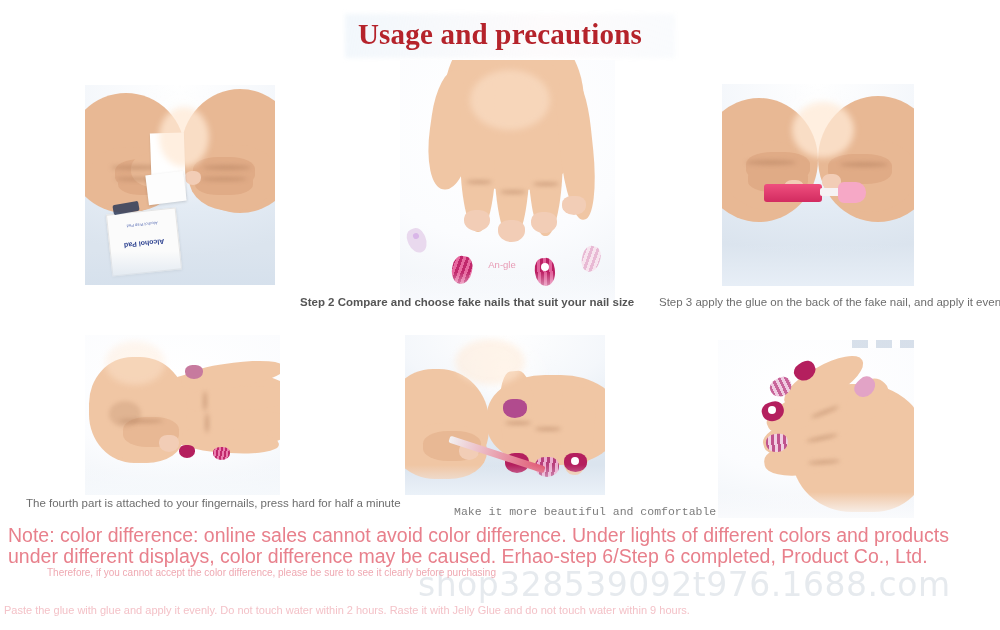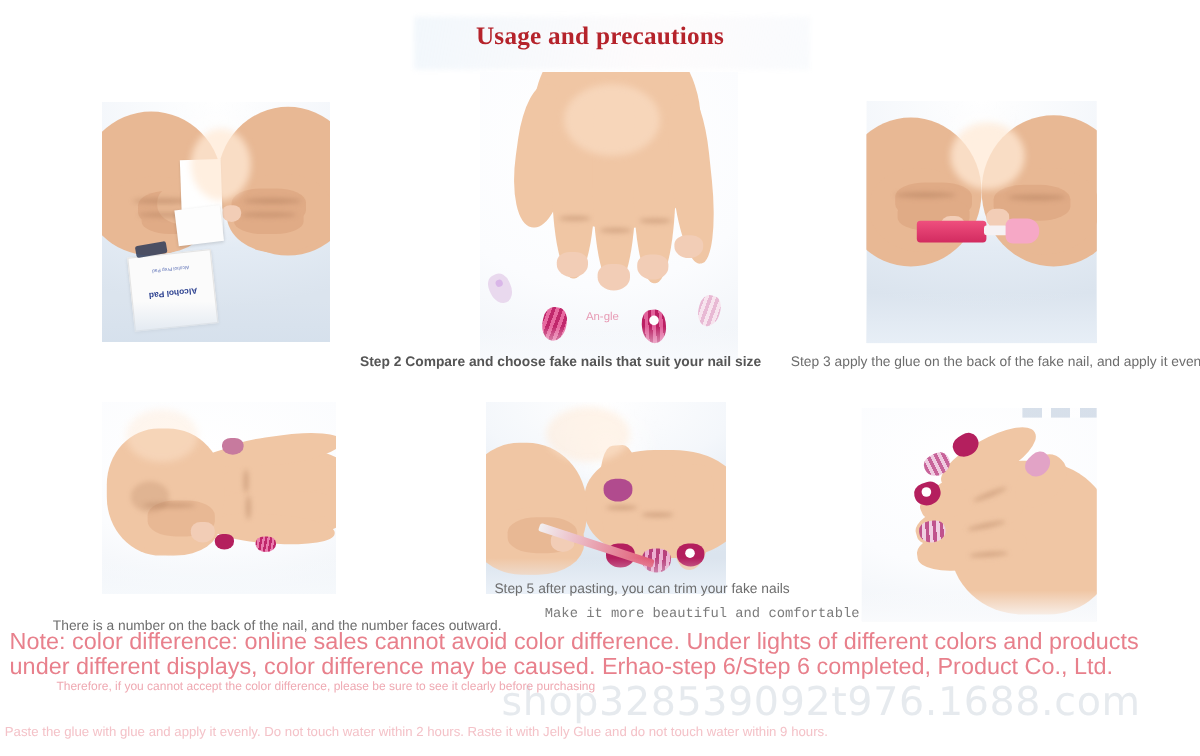--- a/index.html
+++ b/index.html
@@ -6,21 +6,21 @@
   body{
     width:1000px;height:630px;overflow:hidden;position:relative;
     background:#ffffff;
     font-family:"Liberation Sans", sans-serif;
   }
   .page{position:relative;width:1000px;height:630px;background:#fff;overflow:hidden;}
 
   
   .title{
     position:absolute;left:0;top:18px;width:1000px;text-align:center;
-    color:#b5232b;font-size:21px;font-weight:bold;letter-spacing:.2px;
+    color:#b5232b;font-size:29px;font-weight:bold;letter-spacing:.2px;
     font-family:"Liberation Serif", serif;
   }
   .title-wash{
     position:absolute;left:345px;top:14px;width:330px;height:44px;
     background:linear-gradient(100deg,rgba(235,243,250,.65),rgba(250,244,246,.35) 60%,rgba(245,248,252,.6));
     filter:blur(2px);
   }
 
   
   .photo{position:absolute;overflow:hidden;background:#fdfdfe;}
@@ -292,22 +292,21 @@
       <div class="nail-lt" style="left:48px;top:94px;width:22px;height:18px;transform:rotate(-8deg);
            background:repeating-linear-gradient(94deg,#c0538d 0 3px,#f0cfe2 3px 6px);"></div>
       <div class="nail-lt" style="left:136px;top:38px;width:22px;height:18px;transform:rotate(-44deg);background:#e2a3c6;"></div>
       <div style="position:absolute;left:0;bottom:0;width:100%;height:26px;
                   background:linear-gradient(180deg,rgba(255,255,255,0),rgba(250,251,253,.95));"></div>
       <div style="position:absolute;right:0;top:0;width:62px;height:8px;
                   background:repeating-linear-gradient(90deg,#b9c8da 0 16px,#ffffff 16px 24px);opacity:.55;"></div>
     </div>
   </div>
 
-  <div class="cap" style="left:44px;top:516px;">There is a number on the back of the nail, and the number faces outward.</div>
-  <div class="cap" style="left:412px;top:485px;">Step 5 after pasting, you can trim your fake nails</div>
+  <div class="cap" style="left:26px;top:497px;">The fourth part is attached to your fingernails, press hard for half a minute</div>
   <div class="cap cap-dim" style="left:454px;top:505px;">Make it more beautiful and comfortable</div>
 
   <div class="watermark">shop328539092t976.1688.com</div>
 
   <div class="note-big" style="left:8px;top:524px;">Note: color difference: online sales cannot avoid color difference. Under lights of different colors and products</div>
   <div class="note-big" style="left:8px;top:545px;">under different displays, color difference may be caused. Erhao-step 6/Step 6 completed, Product Co., Ltd.</div>
   <div class="note-mid" style="left:47px;top:567px;">Therefore, if you cannot accept the color difference, please be sure to see it clearly before purchasing</div>
   <div class="note-faint" style="left:4px;top:604px;">Paste the glue with glue and apply it evenly. Do not touch water within 2 hours. Raste it with Jelly Glue and do not touch water within 9 hours.</div>
 
 </div>

